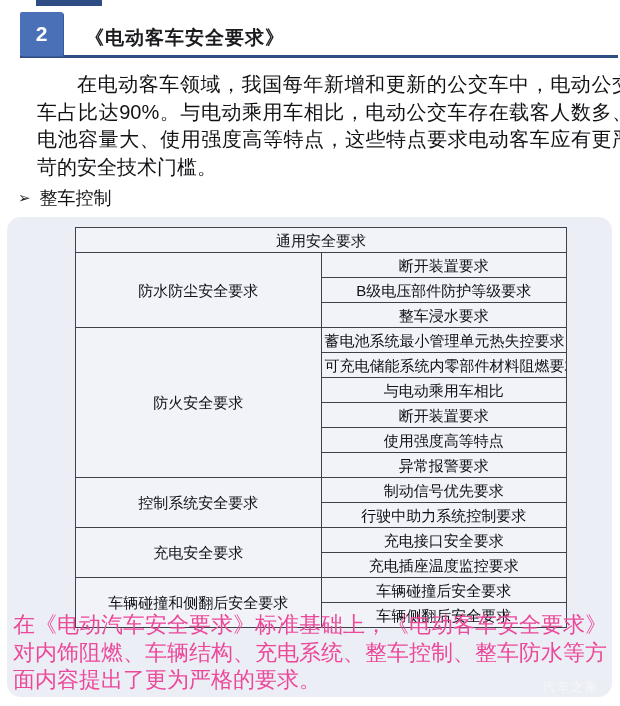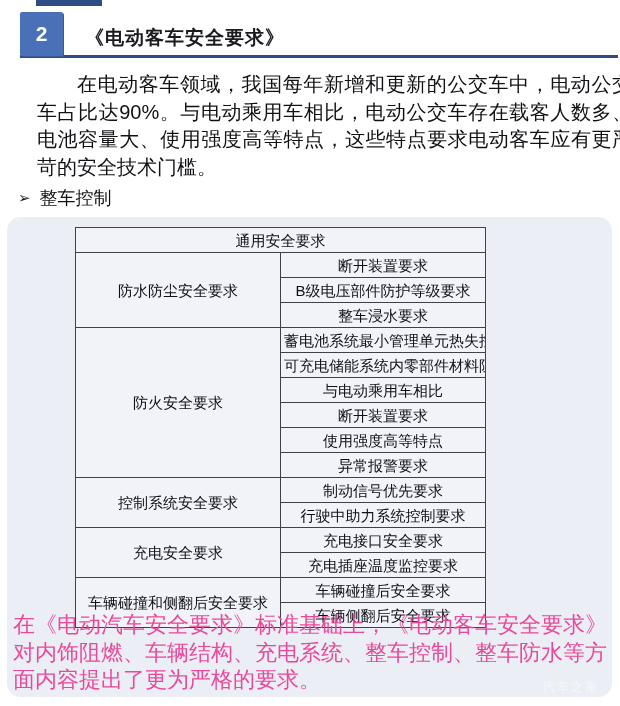--- a/index.html
+++ b/index.html
@@ -46,21 +46,21 @@
     font-size:18px;font-weight:500;color:#121216;
   }
   .bullet-arrow{font-size:15px;color:#222;}
   
   .panel{
     position:absolute;left:7px;top:217px;width:605px;height:480px;
     background:#eceef6;border-radius:14px;
   }
   
   table.framework{
-    position:absolute;left:75px;top:227px;width:411px;
+    position:absolute;left:75px;top:227px;width:492px;
     border-collapse:collapse;table-layout:fixed;
   }
   table.framework td{
     border:1.5px solid #40404a;
     height:24px;
     background:#f1f3f9;
     font-size:15px;font-weight:500;color:#101016;
     text-align:center;vertical-align:middle;
     padding:0 3px;line-height:17px;
     overflow:hidden;

